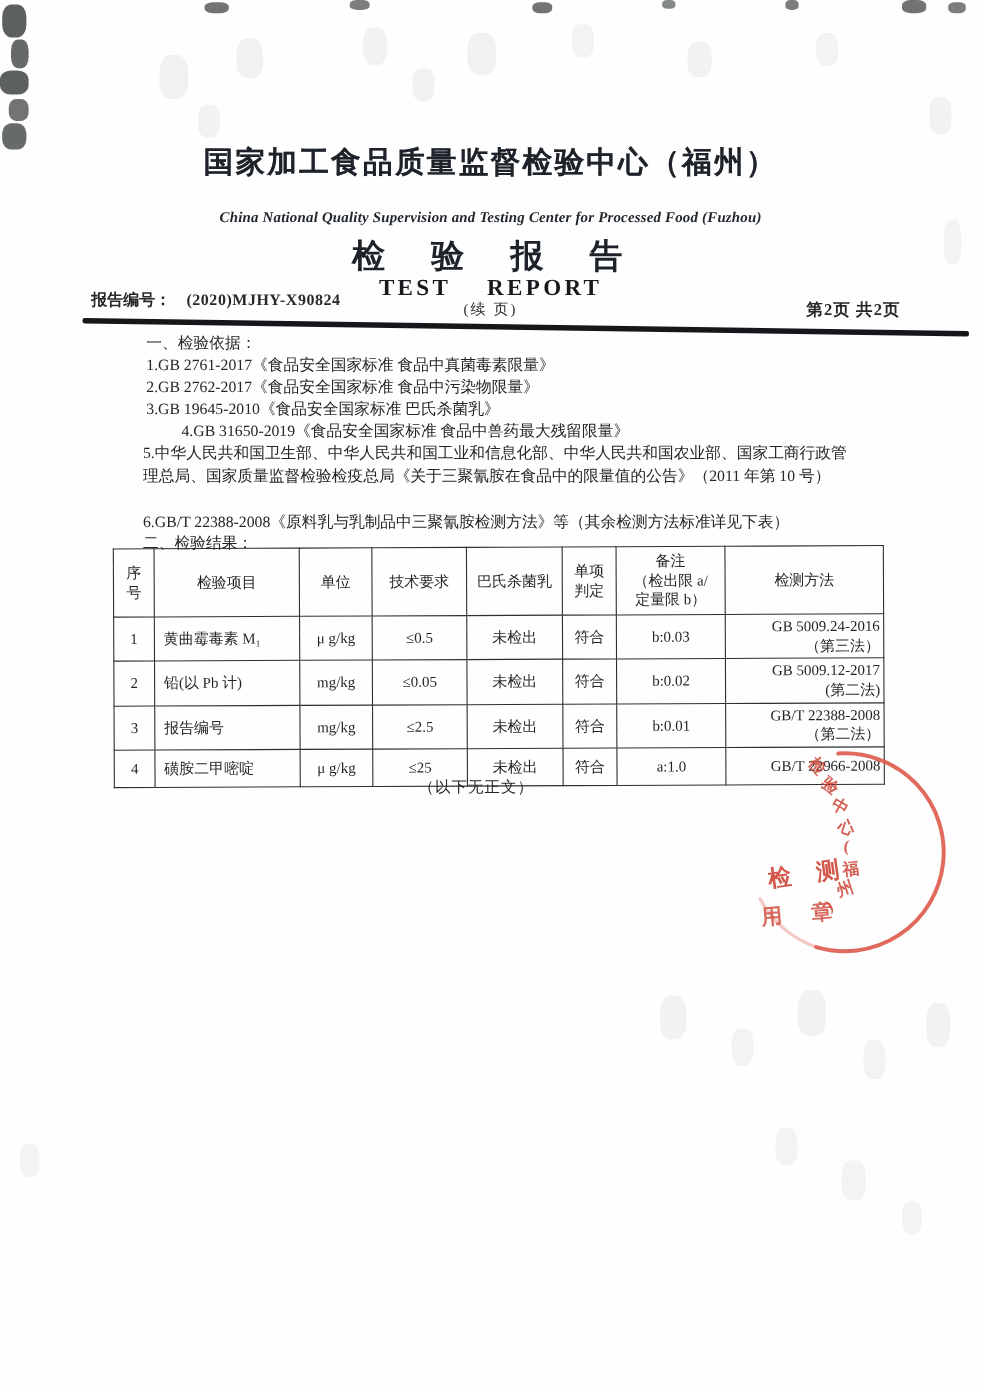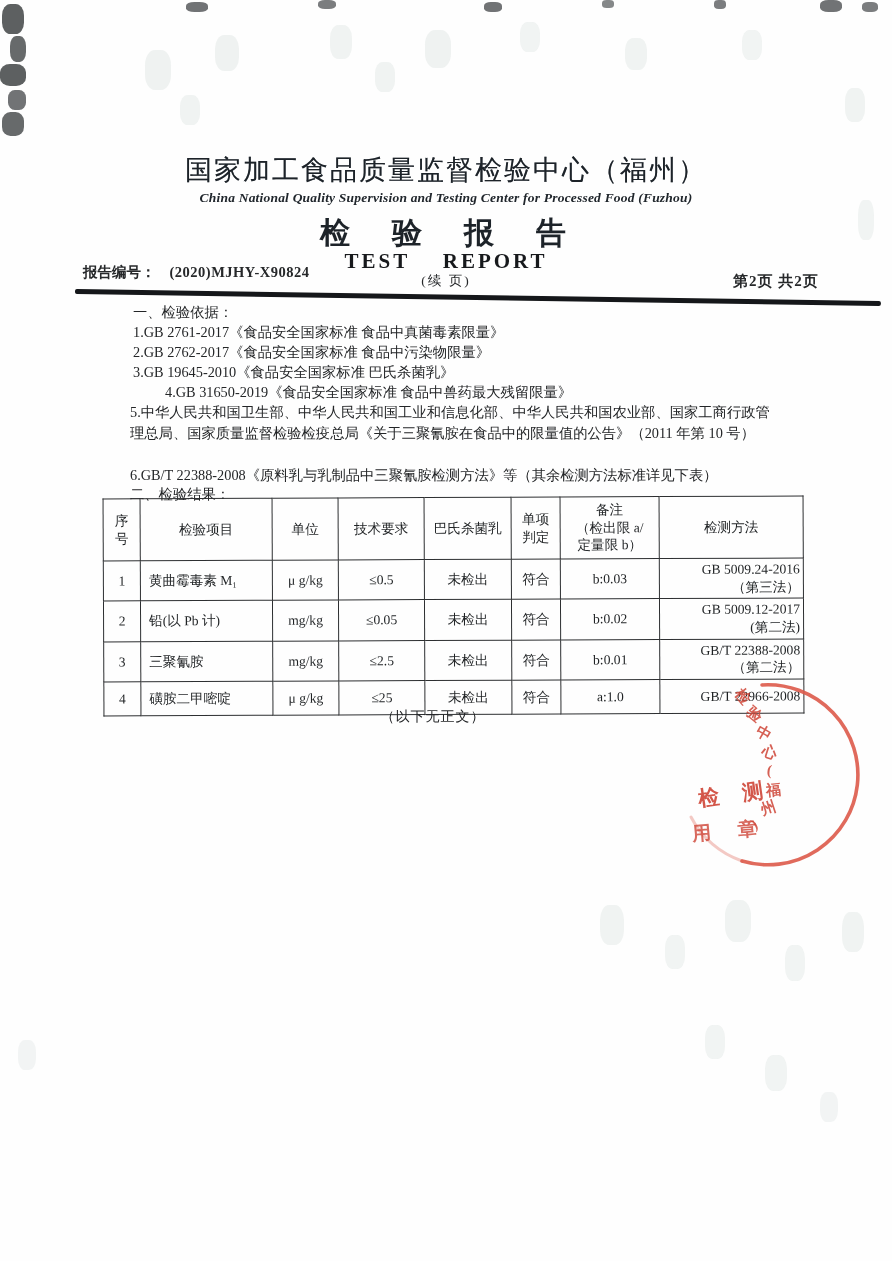--- a/index.html
+++ b/index.html
@@ -5,21 +5,21 @@
   html,body{margin:0;padding:0;}
   body{
     width:892px;height:1261px;position:relative;overflow:hidden;
     background:#fefefe;
     font-family:"Liberation Serif","DejaVu Serif",serif;
     color:#26282a;
   }
   .abs{position:absolute;}
   .center{left:0;right:0;text-align:center;}
   
-  .title-cn{top:152px;font-size:27px;font-weight:normal;letter-spacing:2px;color:#1d2329;
+  .title-cn{top:129px;font-size:27px;font-weight:bold;letter-spacing:2px;color:#1d2329;
             text-shadow:0 0 .6px rgba(30,40,50,.55);}
   .title-en{top:190px;font-size:13.5px;font-weight:bold;color:#20262c;letter-spacing:.2px;font-style:italic;}
   .report-title-cn{top:213px;font-size:30px;font-weight:bold;letter-spacing:6px;color:#1d2329;}
   .report-title-en{top:249px;font-size:21px;font-weight:bold;letter-spacing:3px;white-space:pre;color:#17191c;}
   .continuation{top:272px;font-size:13.5px;letter-spacing:2px;}
   .report-no{left:83px;top:263px;font-size:14.5px;}
   .report-no b{font-weight:bold;}
   .report-no .val{margin-left:14px;font-weight:bold;letter-spacing:.5px;}
   .page-indicator{left:733px;top:272px;font-size:15px;font-weight:bold;letter-spacing:1px;}
   .rule{left:75px;top:289px;width:806px;height:5px;background:#15171a;
@@ -160,21 +160,21 @@
       <td>mg/kg</td>
       <td>≤0.05</td>
       <td>未检出</td>
       <td>符合</td>
       <td>b:0.02</td>
       <td class="left2">GB 5009.12-2017
 (第二法)</td>
     </tr>
     <tr style="height:40px">
       <td>3</td>
-      <td class="left1">三聚氰胺</td>
+      <td class="left1">报告编号</td>
       <td>mg/kg</td>
       <td>≤2.5</td>
       <td>未检出</td>
       <td>符合</td>
       <td>b:0.01</td>
       <td class="left2">GB/T 22388-2008
 （第二法）</td>
     </tr>
     <tr style="height:34px">
       <td>4</td>

